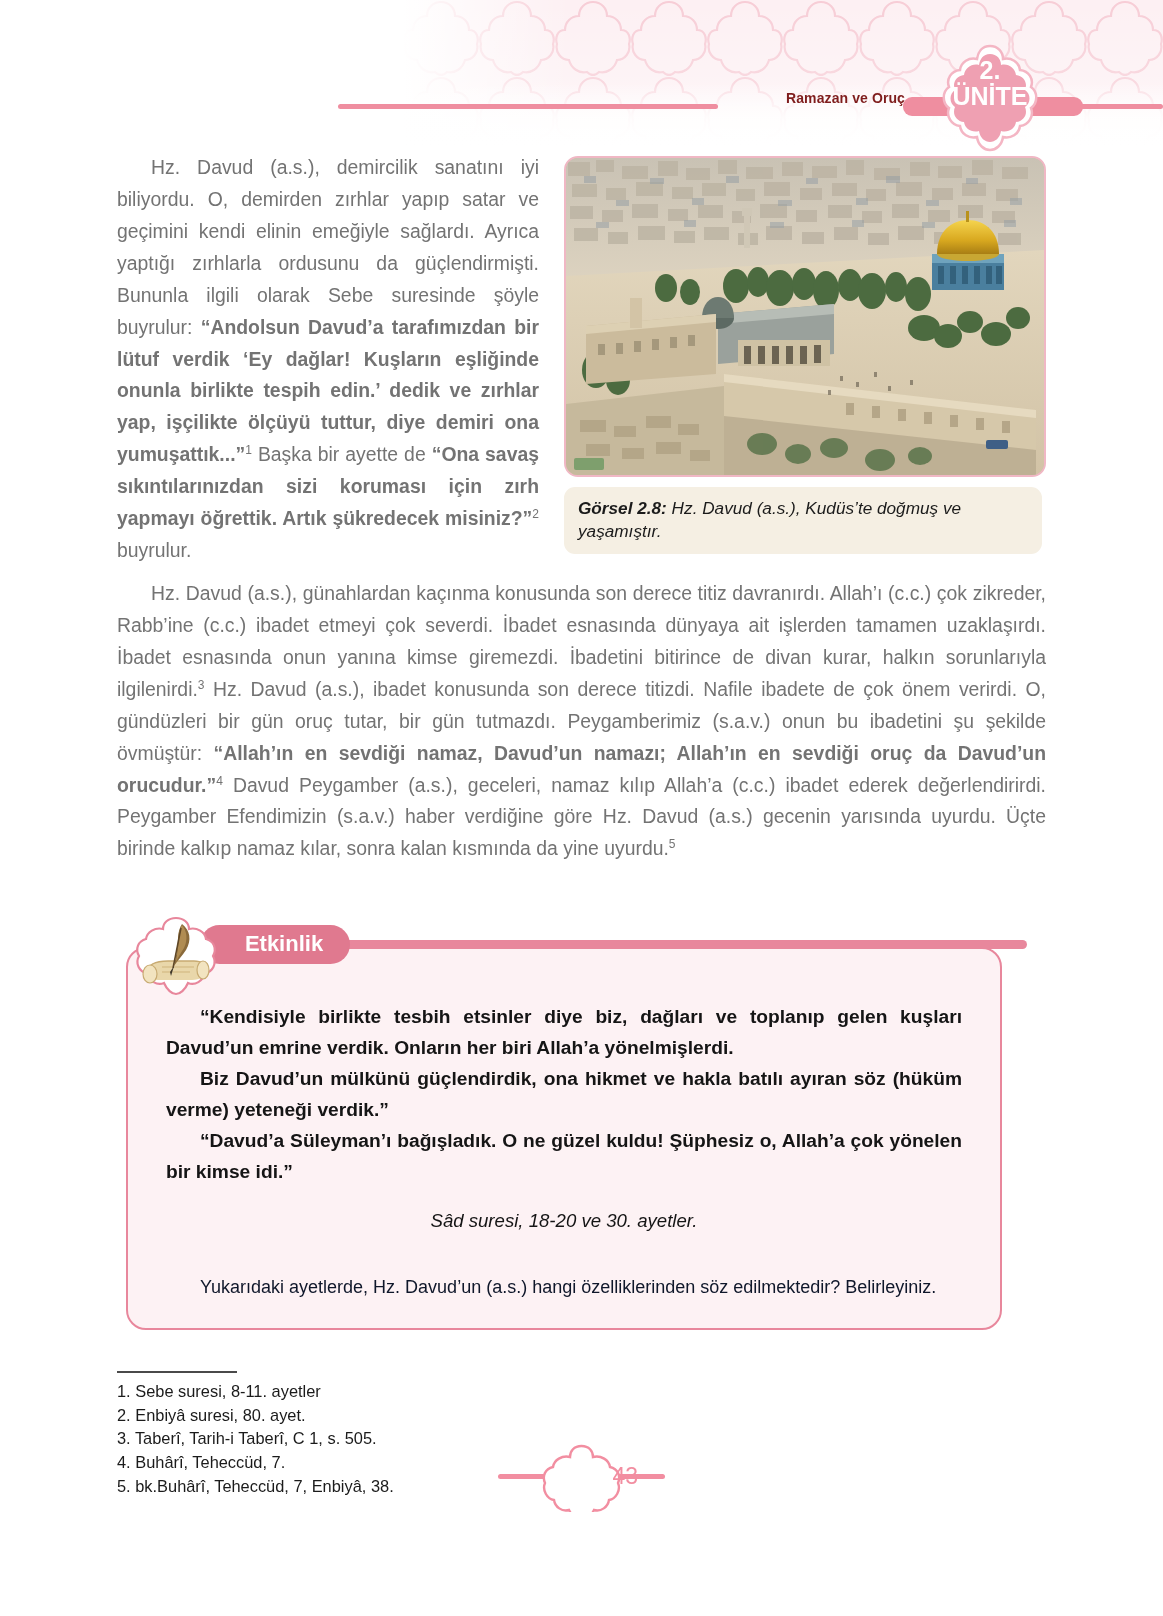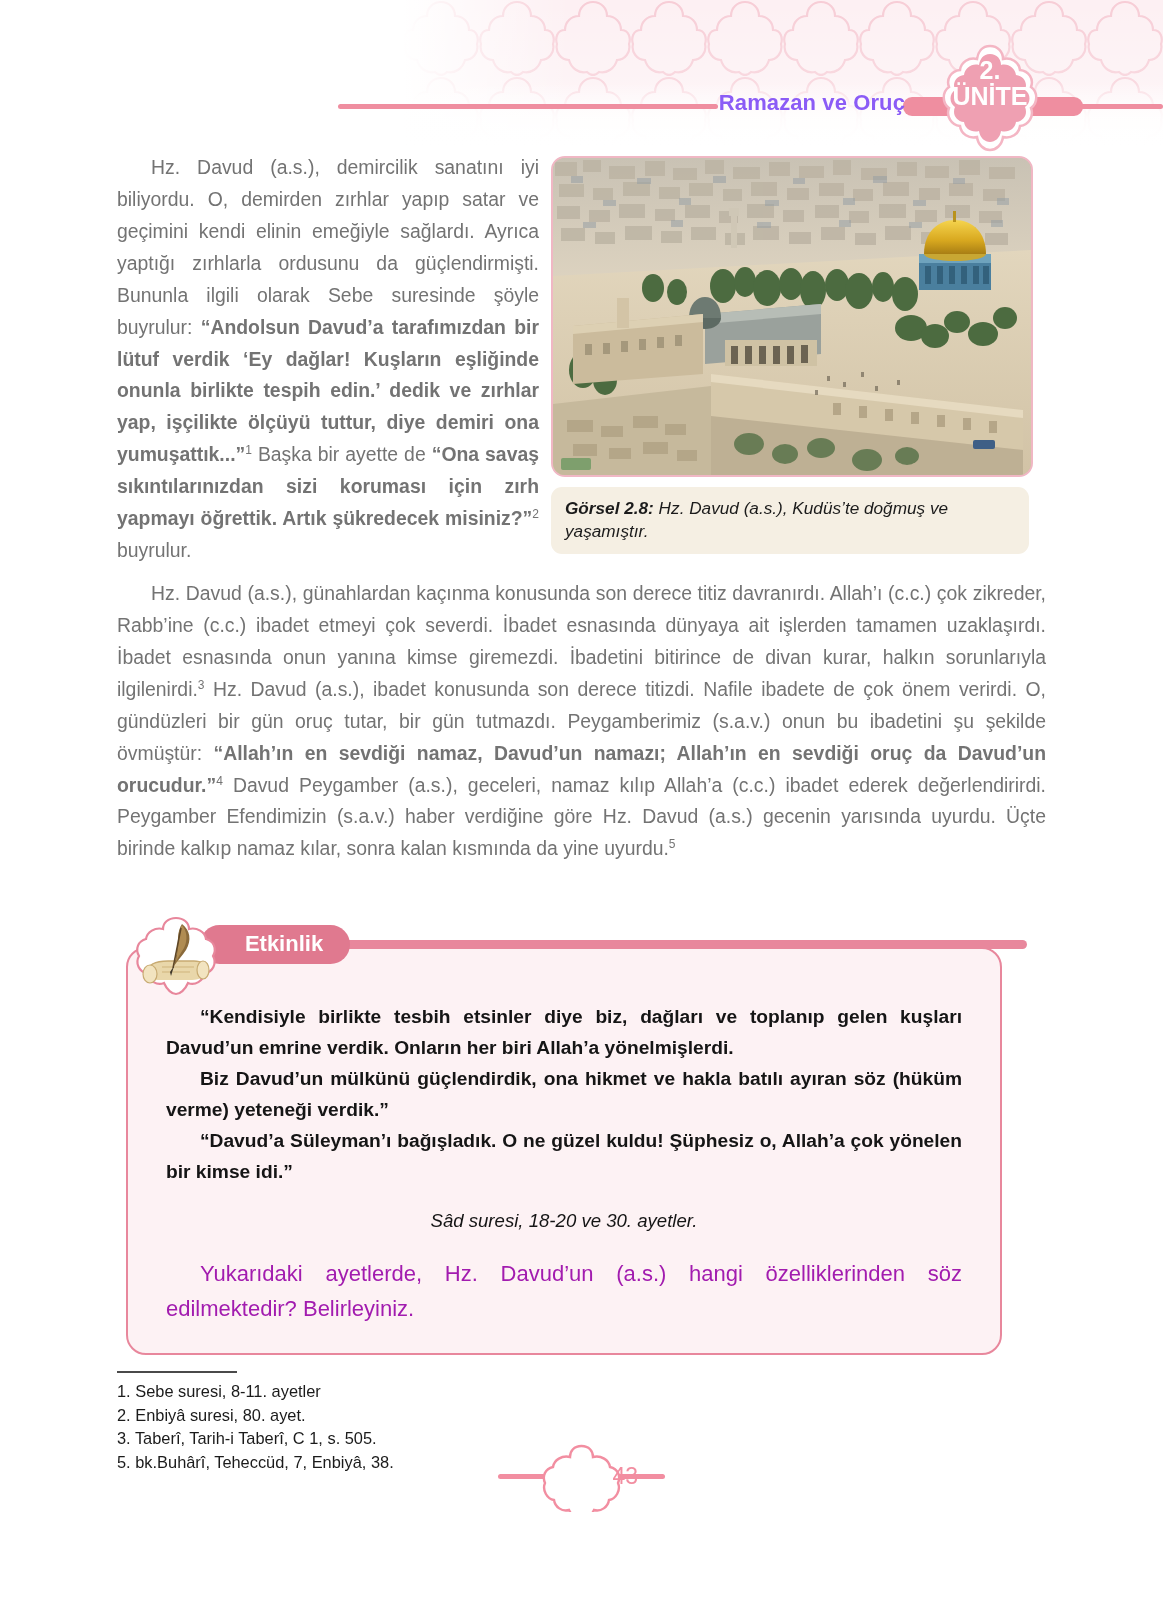--- a/index.html
+++ b/index.html
@@ -72,23 +72,23 @@
     height: 19px;
     background: #ef8ea0;
     border-radius: 9px;
   }
   #header-title {
     position: absolute;
     left: 620px;
     top: 90px;
     width: 285px;
     text-align: right;
-    font-size: 22px;
+    font-size: 14px;
     font-weight: bold;
-    color: #8b5cf6;
+    color: #7f1d1d;
     letter-spacing: 0.1px;
   }
   #unit-badge {
     position: absolute;
     left: 930px;
     top: 40px;
     width: 120px;
     height: 116px;
   }
   #unit-badge-text {
@@ -134,21 +134,21 @@
     position: absolute;
     left: 117px;
     top: 152px;
     width: 422px;
   }
   #col-left p { margin: 0; }
 
   
   #figure {
     position: absolute;
-    left: 551px;
+    left: 564px;
     top: 156px;
     width: 478px;
   }
   #figure-photo {
     position: relative;
     width: 478px;
     height: 317px;
     border-radius: 14px;
     border: 2.5px solid #f0b7c4;
     overflow: hidden;
@@ -243,24 +243,24 @@
     margin: 0;
   }
   #activity-source {
     margin-top: 22px;
     text-align: center;
     font-size: 18.6px;
     font-style: italic;
     color: #151515;
   }
   #activity-question {
-    margin-top: 24px;
-    font-size: 22px;
+    margin-top: 41px;
+    font-size: 18px;
     line-height: 1.62;
-    color: #a21caf;
+    color: #0f172a;
     text-align: justify;
   }
 
   
   #footnote-rule {
     position: absolute;
     left: 117px;
     top: 1371px;
     width: 120px;
     height: 1.6px;
@@ -623,20 +623,21 @@
     <line x1="57" y1="12" x2="49" y2="52" stroke="#5e4626" stroke-width="1.5"></line>
     <path d="M50 50 L47 60 L46 56 Z" fill="#3c3428"></path>
   </g>
 </svg>
 
 <div id="footnote-rule"></div>
 <div id="footnotes">
   <div class="fn">1. Sebe suresi, 8-11. ayetler</div>
   <div class="fn">2. Enbiyâ suresi, 80. ayet.</div>
   <div class="fn">3. Taberî, Tarih-i Taberî, C 1, s. 505.</div>
+  <div class="fn">4. Buhârî, Teheccüd, 7.</div>
   <div class="fn">5. bk.Buhârî, Teheccüd, 7, Enbiyâ, 38.</div>
 </div>
 
 <div id="pagenum-left"></div>
 <div id="pagenum-right"></div>
 <svg id="pagenum-badge" viewBox="0 0 113 72">
   <path d="M56.5 6 C64 6 68 11 68 17 C76 15 84 20 85 27 C93 29 96 36 93 43
            C96 50 91 59 84 60 C83 67 76 72 69 70 C66 76 61 80 56.5 80
            C52 80 47 76 44 70 C37 72 30 67 29 60 C22 59 17 50 20 43
            C17 36 20 29 28 27 C29 20 37 15 45 17 C45 11 49 6 56.5 6 Z" fill="#ffffff" stroke="#f28ea1" stroke-width="2.4"></path>

